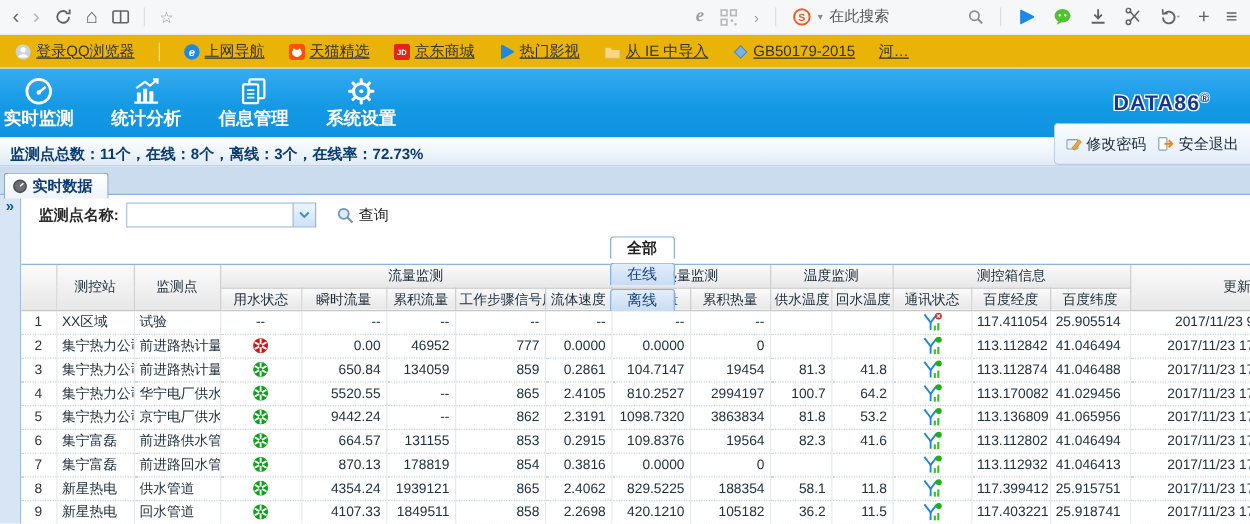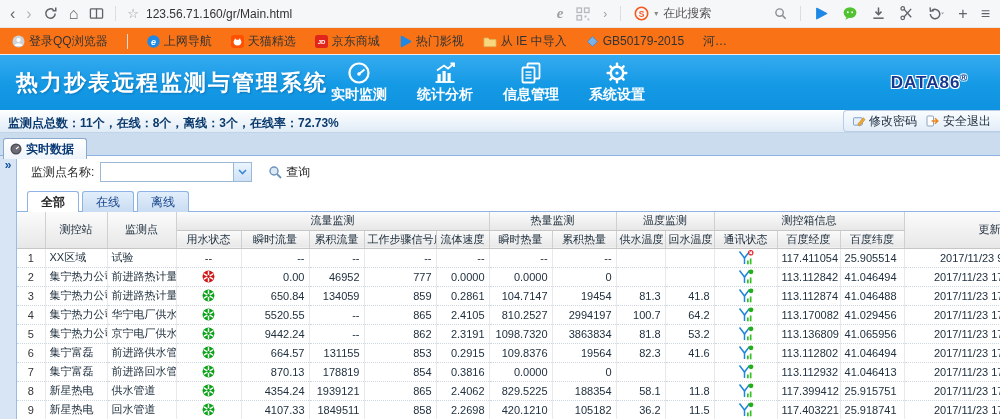--- a/index.html
+++ b/index.html
@@ -20,21 +20,21 @@
   .ie-e{font-family:"Liberation Serif",serif;font-style:italic;font-weight:bold;
         font-size:15px;color:#9aa0a6;cursor:pointer;}
   .gray-arrow{color:#9aa0a6;font-size:12px;cursor:pointer;}
   .search-zone{display:flex;align-items:center;gap:5px;cursor:text;}
   .search-hint{font-size:12px;color:#555;}
   .caret{font-size:8px;color:#888;}
   .glyph-btn{font-size:16px;color:#5f6368;line-height:1;cursor:pointer;}
 
   
   .bookmarks-bar{height:27px;display:flex;align-items:center;padding:0 12px;gap:19px;
-    background:#f97316;border-bottom:1px solid #ececec;font-size:12px;color:#333;white-space:nowrap;}
+    background:#eab308;border-bottom:1px solid #ececec;font-size:12px;color:#333;white-space:nowrap;text-decoration:underline;}
   .bm{display:flex;align-items:center;gap:4px;cursor:pointer;}
   .bm svg{flex:0 0 auto;}
 
   
   .app-header{height:55px;display:flex;align-items:center;
     background:linear-gradient(180deg,#35abf0 0%,#1499e5 55%,#0f93e0 100%);}
   .app-title{font-size:22px;font-weight:bold;color:#fff;padding-left:16px;letter-spacing:2px;
     text-shadow:1px 1px 2px rgba(0,60,120,.35);white-space:nowrap;}
   .app-nav{display:flex;gap:24px;}
   .nav-item{display:flex;flex-direction:column;align-items:center;gap:1px;color:#fff;
@@ -42,51 +42,51 @@
   .nicon{width:24px;height:24px;}
   .brand{margin-left:auto;margin-right:32px;font-size:17px;font-weight:bold;letter-spacing:1px;
     color:#16388e;cursor:default;
     text-shadow:-1px -1px 0 #fff,1px -1px 0 #fff,-1px 1px 0 #fff,1px 1px 0 #fff;}
   .brand sup{font-size:9px;}
 
   
   .status-bar{height:23px;display:flex;align-items:flex-end;padding-left:8px;
     background:linear-gradient(180deg,#feffff,#e0ebf7);border-bottom:1px solid #c2d4e8;
     font-size:12px;font-weight:bold;color:#0b3b6e;white-space:nowrap;}
-  .status-actions{margin-left:auto;height:22px;display:flex;align-items:center;gap:9px;
+  .status-actions{margin-left:auto;height:34px;display:flex;align-items:center;gap:9px;
     padding:0 9px;background:linear-gradient(180deg,#f9fcff,#e3edf8);
     border:1px solid #b9cde4;border-right:none;border-radius:4px 0 0 4px;
     font-weight:normal;color:#1a2a3a;font-size:12px;}
   .sa-btn{display:flex;align-items:center;gap:3px;cursor:pointer;}
 
   
   .tabstrip{height:23px;background:#ccdcef;display:flex;align-items:flex-end;padding-left:3px;
     border-bottom:1px solid #8db2e3;}
   .main-tab{height:21px;padding:0 12px 0 6px;display:flex;align-items:center;gap:4px;
     background:linear-gradient(180deg,#ffffff,#eef4fb);border:1px solid #8aa9cc;border-bottom:none;
     border-radius:3px 3px 0 0;font-size:12px;font-weight:bold;color:#0a3a75;
     position:relative;top:4px;cursor:pointer;}
 
   
   .content{display:flex;height:263px;}
   .west-strip{width:17px;background:#d7e5f5;border-right:1px solid #99bbe8;
     text-align:center;padding-top:2px;font-size:12px;font-weight:bold;color:#15569c;cursor:pointer;}
   .main-panel{flex:1;background:#fff;overflow:hidden;}
 
   .query-row{height:32px;display:flex;align-items:center;padding-left:14px;gap:6px;}
-  .query-label{font-size:12px;font-weight:normal;color:#2b2b2b;}
+  .query-label{font-size:12px;font-weight:bold;color:#2b2b2b;}
   .combo{width:152px;height:20px;border:1px solid #9db8d2;background:#fff;display:flex;}
   .combo input{flex:1;border:none;outline:none;font-size:12px;padding:0 4px;min-width:0;}
   .combo-btn{width:18px;display:flex;align-items:center;justify-content:center;cursor:pointer;
     background:linear-gradient(180deg,#ecf5fd,#cde1f6);border-left:1px solid #9db8d2;}
   .search-link{display:flex;align-items:center;gap:4px;margin-left:10px;font-size:12px;
     color:#222;cursor:pointer;}
 
-  .subtabs{height:24px;display:flex;align-items:flex-end;gap:3px;padding-left:10px;
-    border-bottom:1px solid #8db2e3;background:#fff;}
+  .subtabs{height:24px;display:flex;align-items:center;gap:3px;padding-left:10px;
+    border-bottom:1px solid #8db2e3;background:#fff;flex-direction:column;}
   .subtab{height:21px;padding:0 13px;display:flex;align-items:center;font-size:12px;
     border:1px solid #8db2e3;border-bottom:none;border-radius:3px 3px 0 0;cursor:pointer;
     background:linear-gradient(180deg,#e2eefb,#c9dcf2);color:#15428b;position:relative;top:1px;}
   .subtab.active{background:#fff;font-weight:bold;color:#222;z-index:2;}
 
   
   table.grid{border-collapse:collapse;table-layout:fixed;width:1082px;font-size:11px;color:#21313f;}
   .grid th{height:18px;padding:0 3px;font-weight:normal;text-align:center;overflow:hidden;
     white-space:nowrap;background:linear-gradient(180deg,#fbfbfb,#e7e7e7);
     border-right:1px solid #d0d0d0;border-bottom:1px solid #c6c6c6;cursor:pointer;}
@@ -115,21 +115,20 @@
   <span class="glyph-btn">⌂</span>
   <span class="ticon">
       <svg width="15" height="15" viewBox="0 0 16 16">
         <rect x="1.5" y="3" width="13" height="10" rx="1" fill="none" stroke="#5f6368" stroke-width="1.4"></rect>
         <line x1="8" y1="3" x2="8" y2="13" stroke="#5f6368" stroke-width="1.4"></line>
       </svg>
     </span>
   <span class="sep"></span>
   <div class="url-zone">
     <span class="star">☆</span>
-    <span class="url-text">123.56.71.160/gr/Main.html</span>
   </div>
   <div class="right-cluster">
     <span class="ie-e">e</span>
     <span class="ticon">
         <svg width="14" height="14" viewBox="0 0 14 14">
           <g fill="none" stroke="#b5b9bd" stroke-width="1.3">
             <rect x="1" y="1" width="4.5" height="4.5"></rect>
             <rect x="8.5" y="1" width="4.5" height="4.5"></rect>
             <rect x="1" y="8.5" width="4.5" height="4.5"></rect>
           </g>
@@ -243,21 +242,20 @@
         <rect x="3" y="3" width="7" height="7" transform="rotate(45 6.5 6.5)" fill="#7ab1e8" stroke="#4a86c8" stroke-width="0.8"></rect>
       </svg>
     <span>GB50179-2015</span>
   </span>
   <span class="bm">
     <span>河…</span>
   </span>
 </div>
 
 <div class="app-header">
-  <div class="app-title">热力抄表远程监测与管理系统</div>
   <div class="app-nav">
     <div class="nav-item">
       <svg class="nicon" viewBox="0 0 24 24">
           <circle cx="12" cy="12" r="9.5" fill="none" stroke="#fff" stroke-width="2.2"></circle>
           <line x1="12" y1="13" x2="17.5" y2="8.5" stroke="#fff" stroke-width="2"></line>
           <circle cx="12" cy="13" r="1.8" fill="#fff"></circle>
         </svg>
       <span>实时监测</span>
     </div>
     <div class="nav-item">

